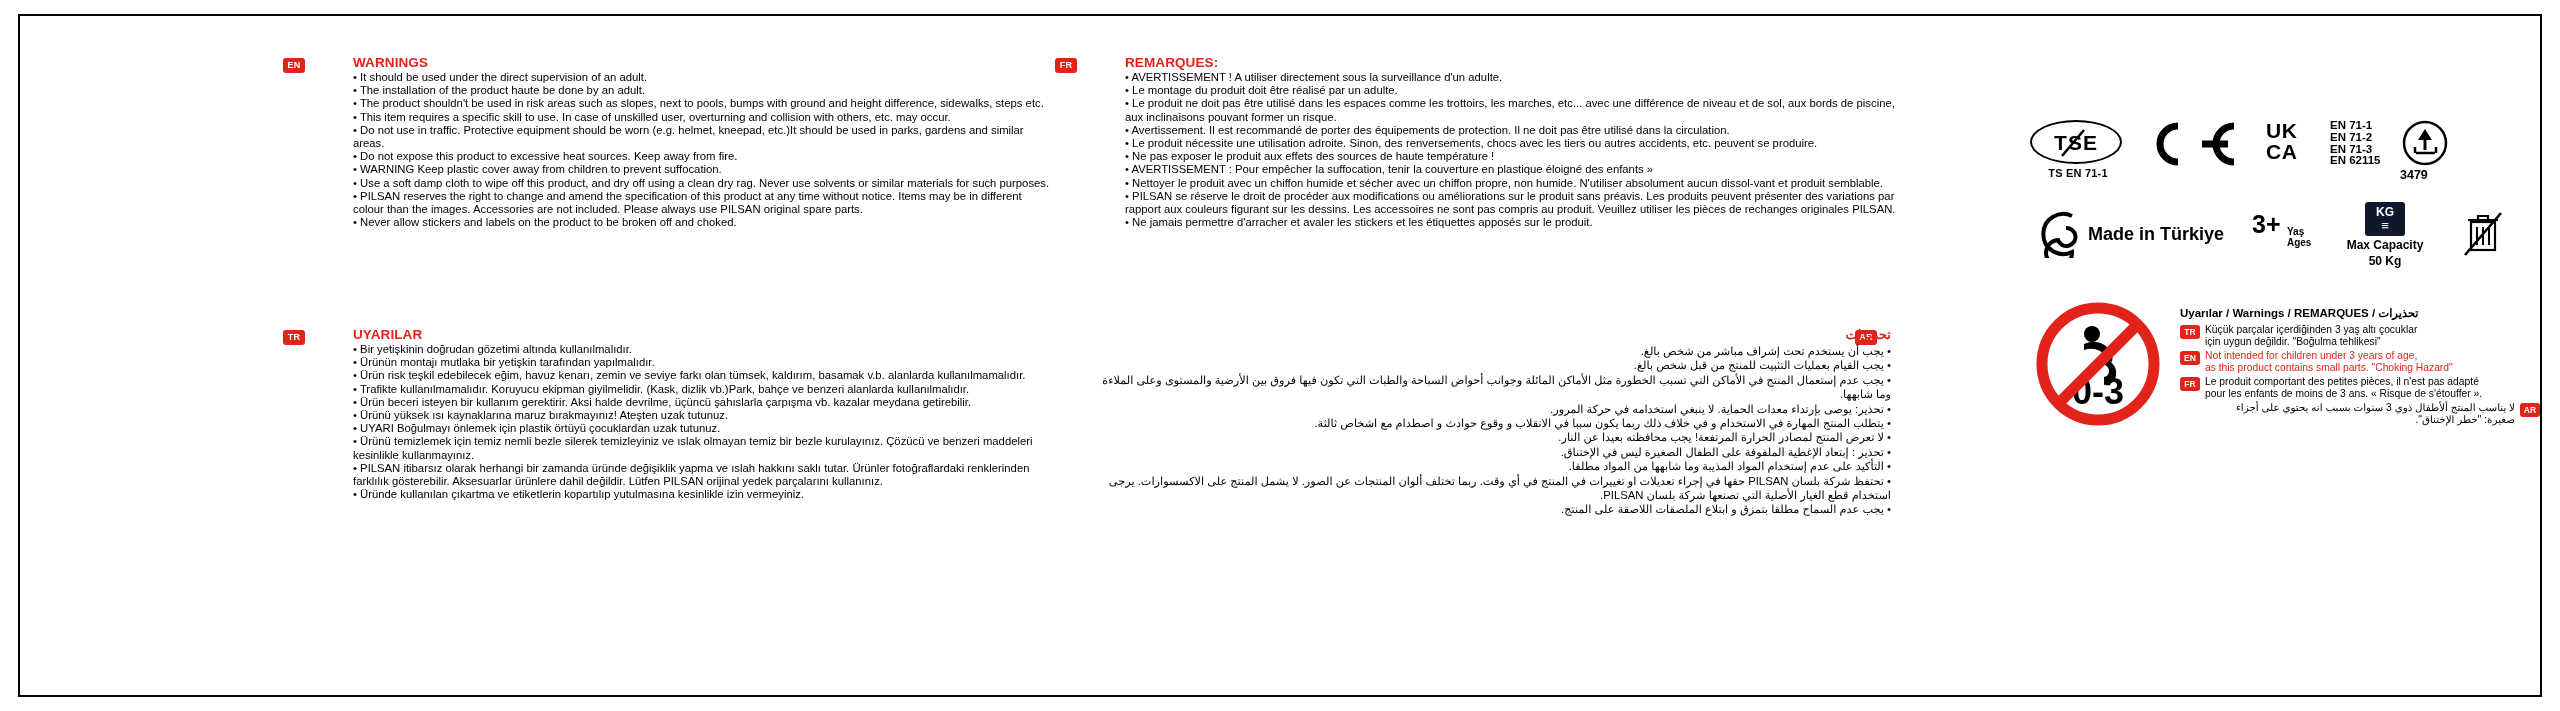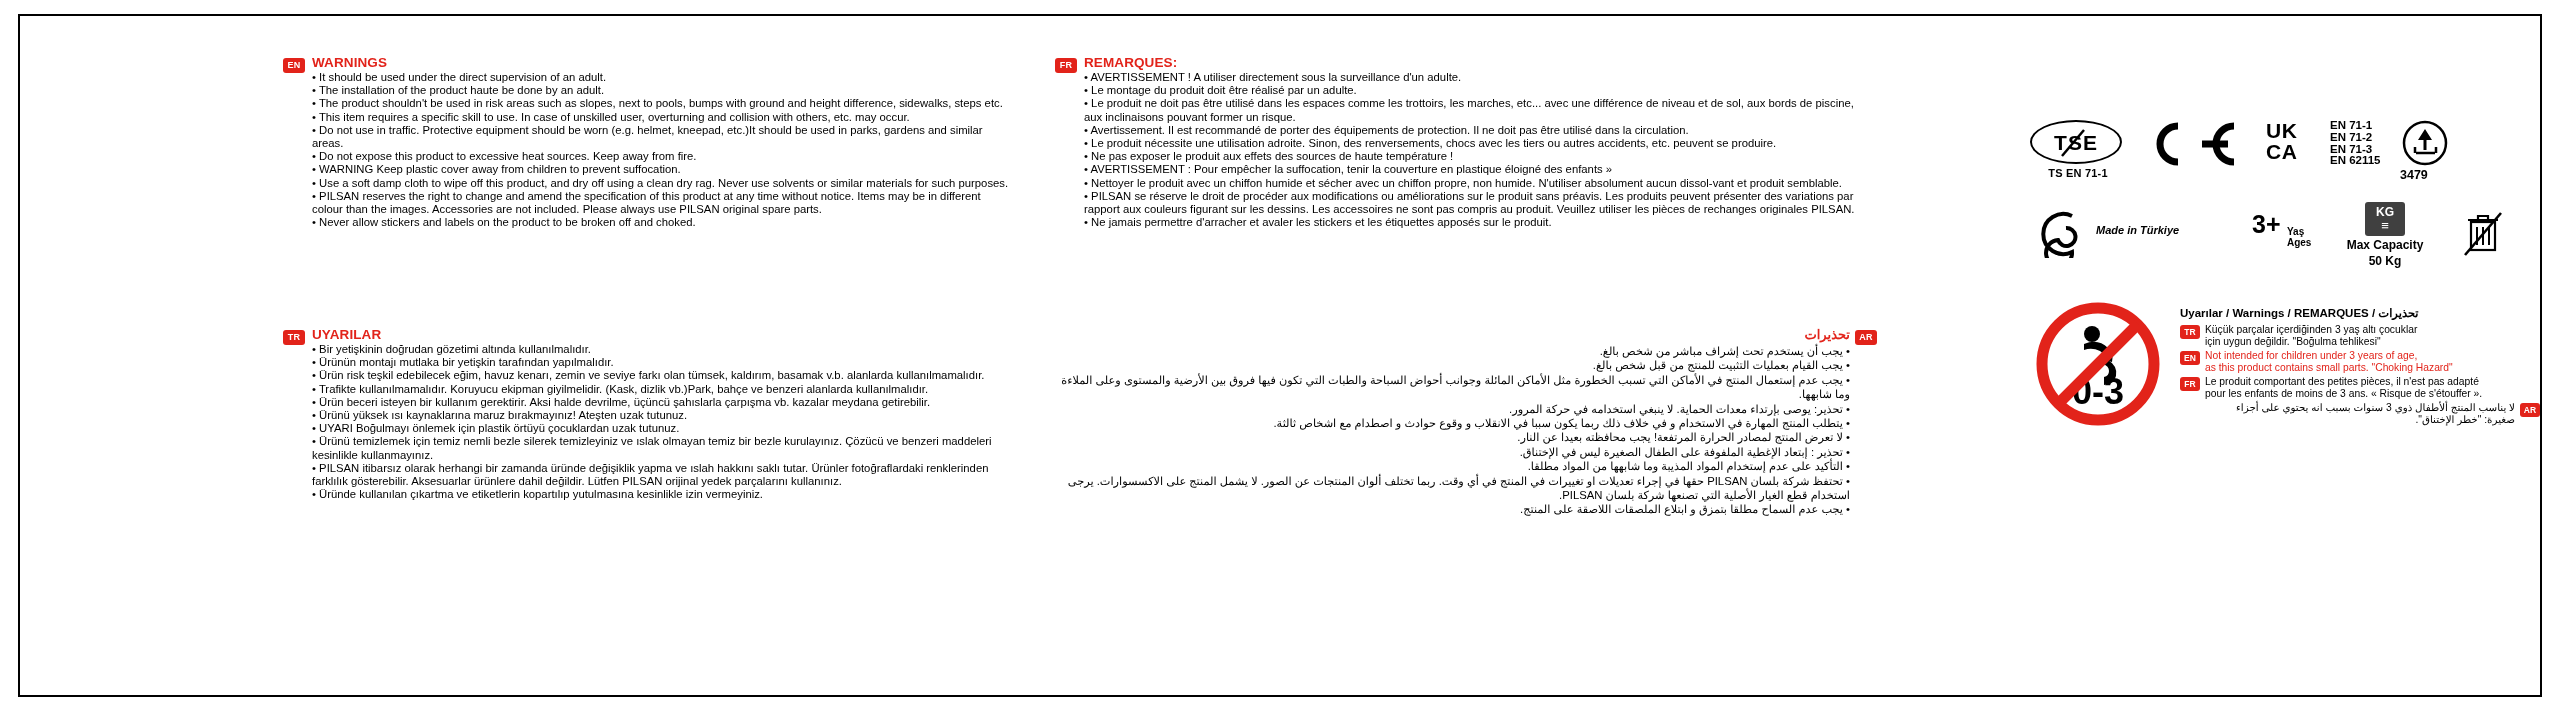--- a/index.html
+++ b/index.html
@@ -28,20 +28,21 @@
     width: 2524px;
     height: 683px;
     border: 2px solid #000;
     box-sizing: border-box;
   }
 
   
   .col {
     position: absolute;
     box-sizing: border-box;
+    margin-left: 41px;
   }
   .lang-tag {
     position: absolute;
     width: 22px; height: 15px;
     border-radius: 3px;
     background: #e2231a;
     color: #fff;
     font-size: 9px;
     font-weight: bold;
     line-height: 15px;
@@ -154,24 +155,23 @@
     left: 2030px; top: 208px;
     width: 510px; height: 70px;
   }
   .ear-icon {
     position: absolute;
     left: 8px; top: 2px;
     width: 48px; height: 48px;
   }
   .made-in {
     position: absolute;
-    left: 66px; top: 16px;
-    font-size: 11px;
-    font-weight: bold;
-    font-style: italic;
+    left: 58px; top: 16px;
+    font-size: 18px;
+    font-weight: bold;
   }
   .age-mark {
     position: absolute;
     left: 222px; top: 4px;
     font-weight: bold;
   }
   .age-num {
     font-size: 25px;
     line-height: 25px;
   }
@@ -184,21 +184,21 @@
     margin-top: 14px;
   }
   .capacity {
     position: absolute;
     left: 300px; top: -6px;
     width: 110px;
     text-align: center;
   }
   .kg-badge {
     width: 40px; height: 34px;
-    background: #404040;
+    background: #0f172a;
     color: #fff;
     font-size: 12px;
     font-weight: bold;
     border-radius: 3px;
     margin: 0 auto;
     position: relative;
   }
   .kg-badge span { position:absolute; left:0; right:0; top:3px; }
   .kg-badge .kgnum { top: 16px; font-size: 13px; }
   .cap-text {

